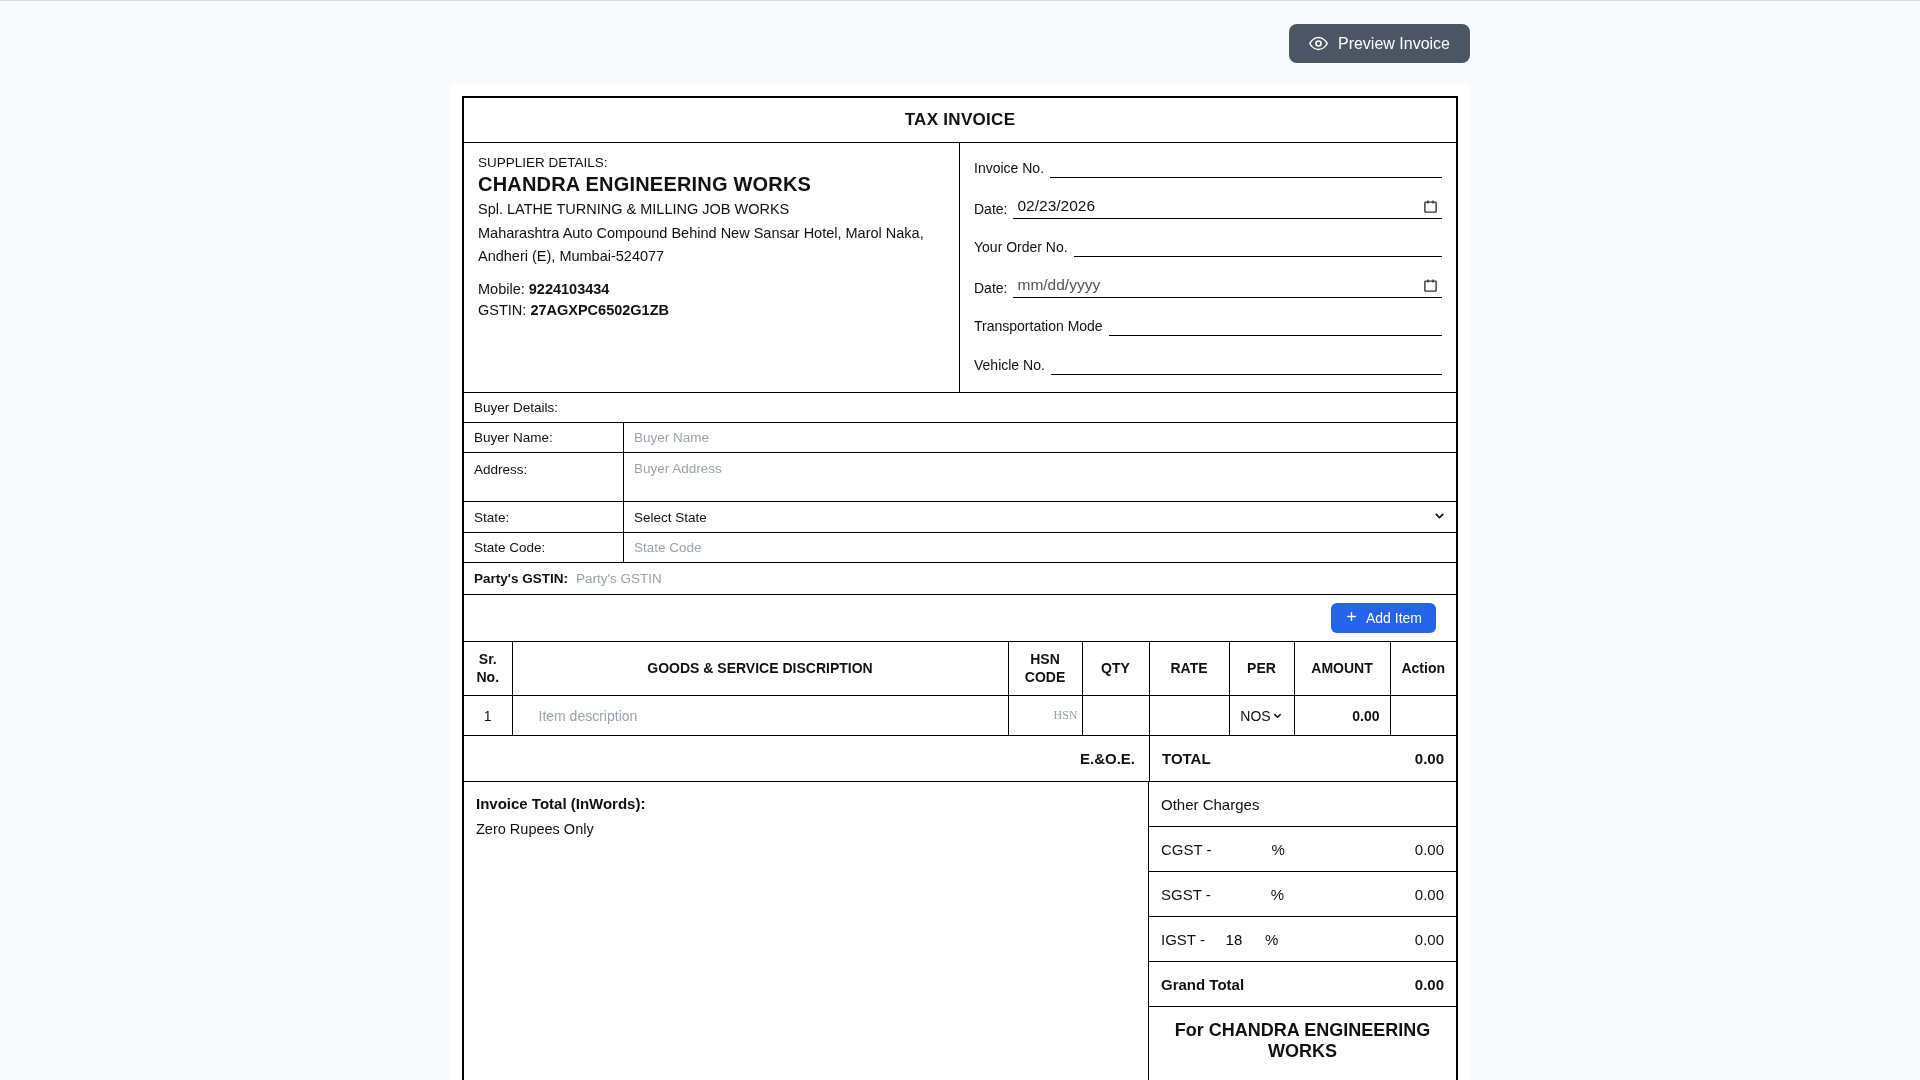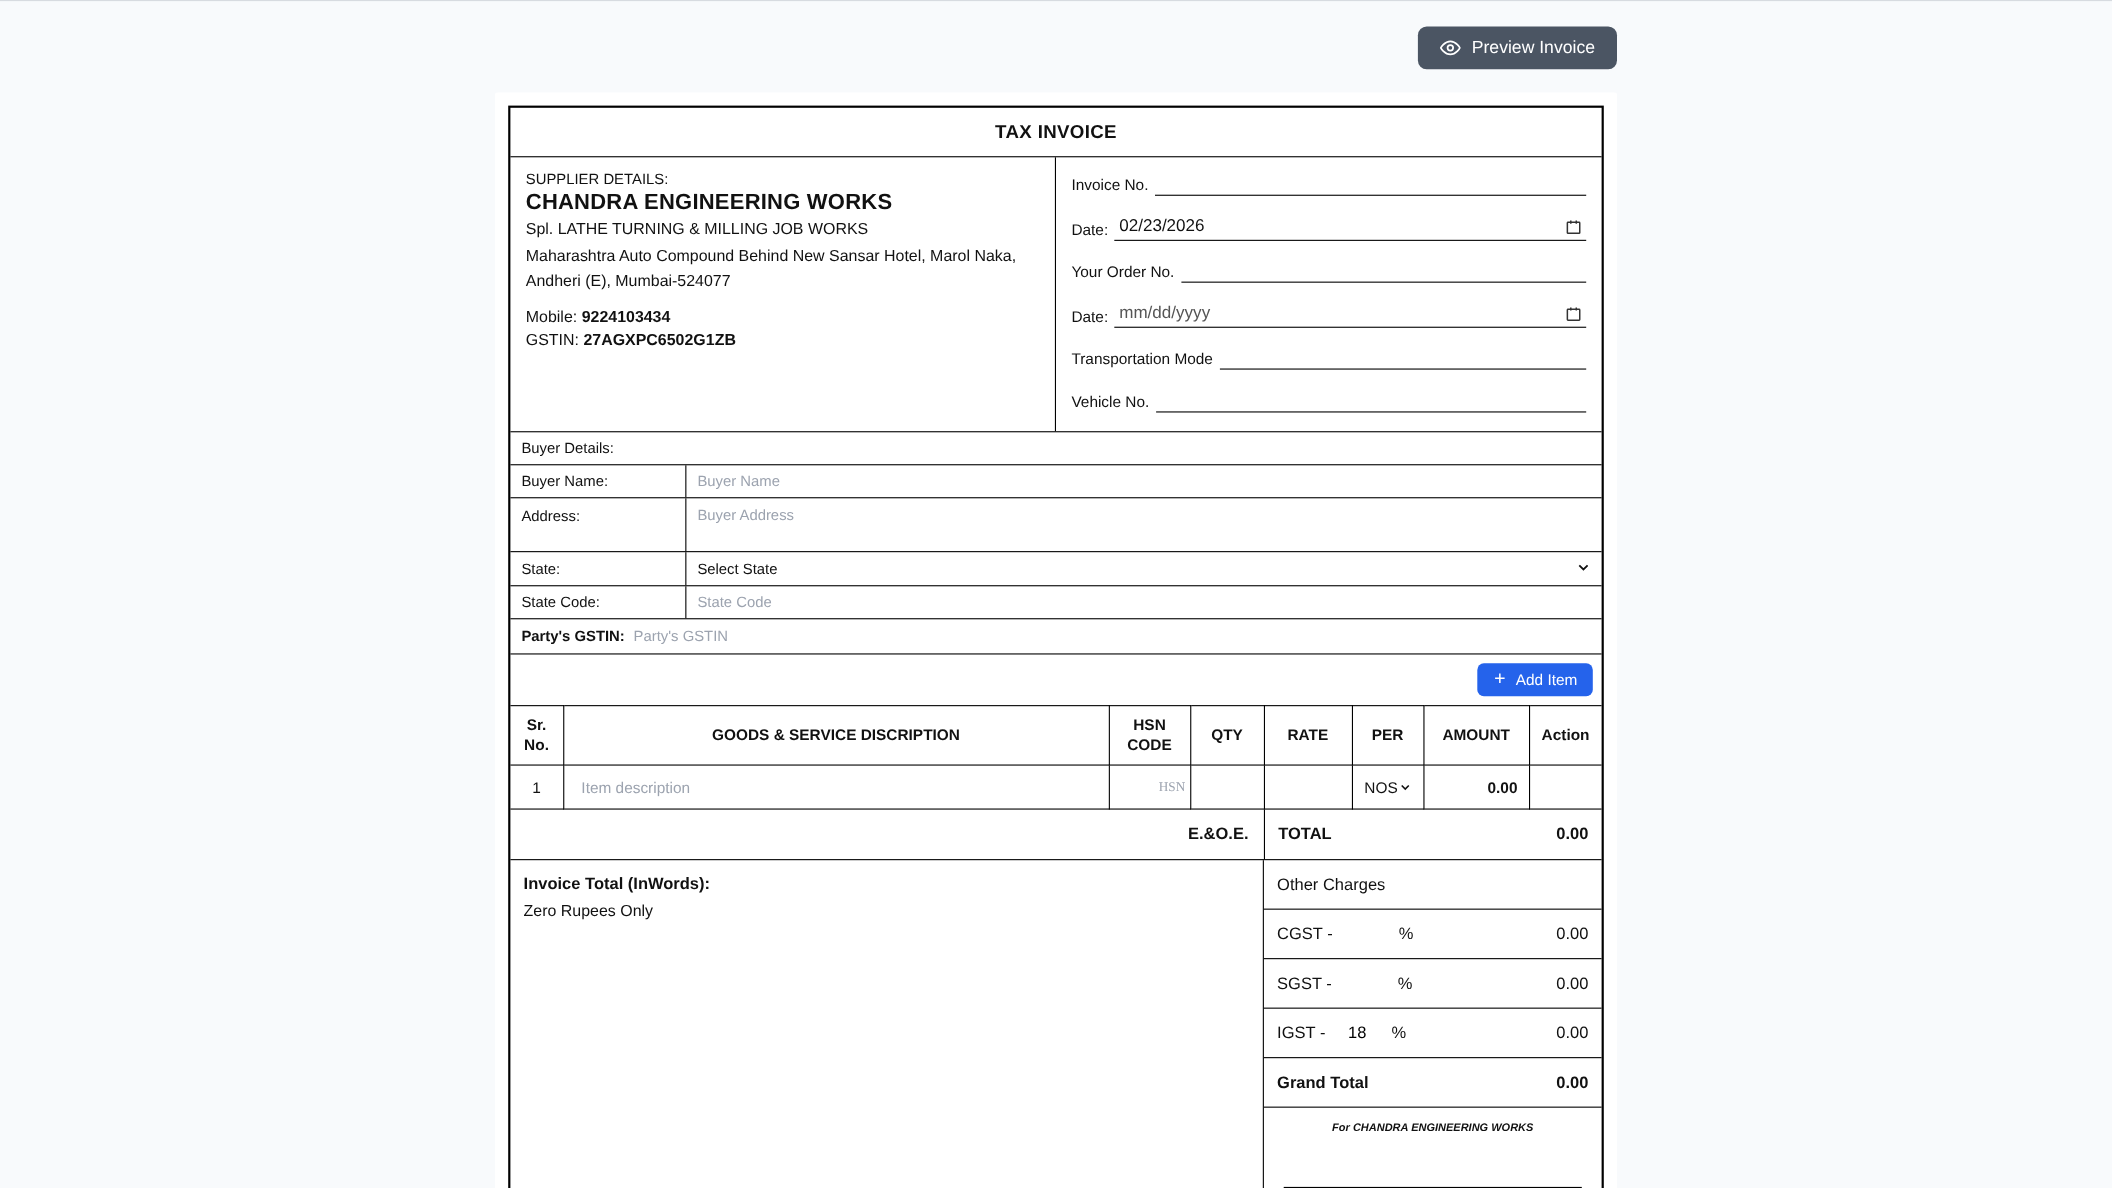--- a/index.html
+++ b/index.html
@@ -62,34 +62,34 @@
   .cell-input::placeholder, .cell-textarea::placeholder { color: #9ca3af; }
   .cell-textarea { width: 100%; border: none; outline: none; background: transparent; resize: none;
     font-family: inherit; font-size: 13.5px; padding: 8px 10px; height: 48px; color: #111; }
   .fake-select { width: 100%; display: flex; align-items: center; justify-content: space-between;
     padding: 7px 10px; font-size: 13.5px; cursor: pointer; }
   .gstin-row { display: flex; align-items: center; border-bottom: 1px solid #000; padding: 8px 10px; gap: 6px; }
   .gstin-row .glbl { font-weight: 600; font-size: 13.5px; white-space: nowrap; }
   .gstin-row .cell-input { padding: 0 2px; flex: 1; }
 
   
-  .additem-row { display: flex; justify-content: flex-end; padding: 8px 8px; }
+  .additem-row { display: flex; justify-content: flex-end; padding: 8px 20px; }
   .additem-btn { display: inline-flex; align-items: center; gap: 8px; background: #2563eb; color: #fff;
     border: none; border-radius: 6px; padding: 7px 14px; font-size: 14px; cursor: pointer; font-family: inherit; }
 
   
   table.items { width: 100%; border-collapse: collapse; table-layout: fixed; }
   table.items th, table.items td { border: 1px solid #000; }
   table.items th { font-weight: bold; font-size: 14px; text-align: center; padding: 9px 4px; line-height: 1.25; }
   table.items td { font-size: 14px; padding: 0; height: 40px; }
   table.items th:first-child, table.items td:first-child { border-left: none; }
   table.items th:last-child, table.items td:last-child { border-right: none; }
   .td-center { text-align: center; }
   .desc-input { width: 100%; border: none; outline: none; font-family: inherit; font-size: 14px;
-    padding: 8px 16px; background: transparent; }
+    padding: 8px 26px; background: transparent; }
   .hsn-input { width: 100%; border: none; outline: none; font-family: Liberation Serif, serif; font-size: 12px;
     padding: 8px 4px; text-align: right; background: transparent; }
   .hsn-input::placeholder, .desc-input::placeholder { color: #9ca3af; }
   .per-select { display: flex; align-items: center; justify-content: center; gap: 1px;
     font-size: 14px; cursor: pointer; overflow: hidden; padding: 0 2px; }
   .per-select .per-text { overflow: hidden; white-space: nowrap; max-width: 40px; }
   .amount-cell { text-align: right; font-weight: bold; padding: 8px 10px !important; }
 
   
   .eoe-row { display: flex; border-bottom: 1px solid #000; height: 46px; }
@@ -108,21 +108,21 @@
     height: 45px; padding: 0 12px; font-size: 15px; }
   .charge-row.title-row { }
   .tax-label { white-space: nowrap; }
   .pct-input { width: 58px; border: none; outline: none; background: transparent;
     font-family: inherit; font-size: 15px; text-align: center; }
   .pct-sign { margin-left: 2px; }
   .charge-amt { margin-left: auto; }
   .grand-row { font-weight: bold; }
 
   .signature { padding: 13px 12px 10px; text-align: center; }
-  .sig-for { font-weight: bold; font-size: 10px; font-style: italic; }
+  .sig-for { font-weight: bold; font-size: 18px; }
   .sig-line { border-bottom: 1px solid #000; margin: 48px 6px 0; }
   .sig-name { margin-top: 12px; font-size: 16.5px; }
 </style>
 </head>
 <body>
 
 <div class="container">
 
   <div class="topbar">
     <button class="preview-btn">

